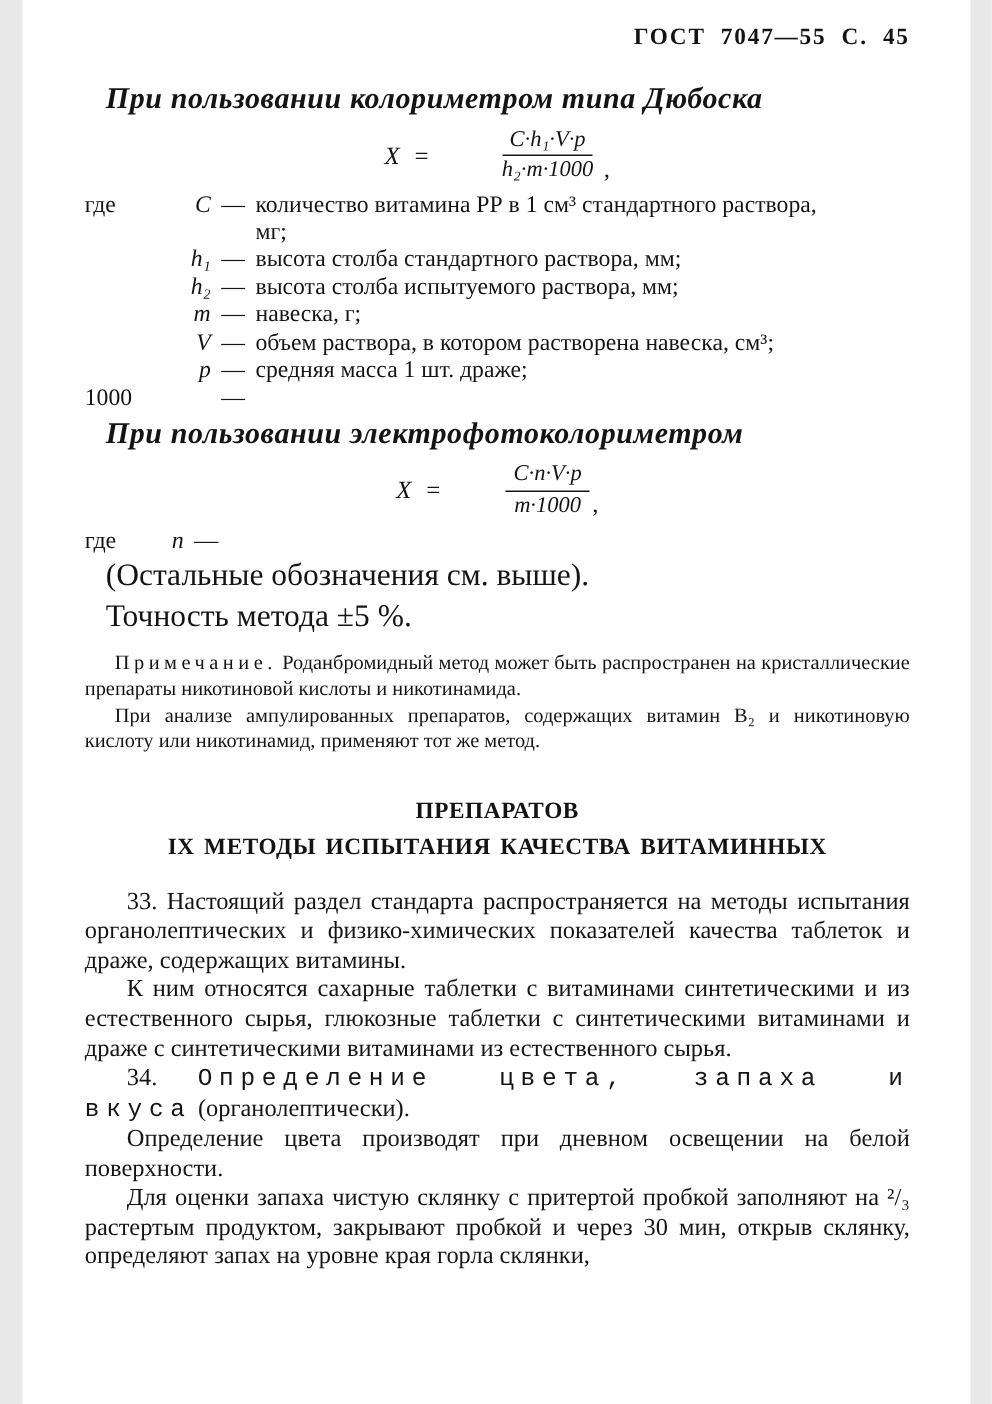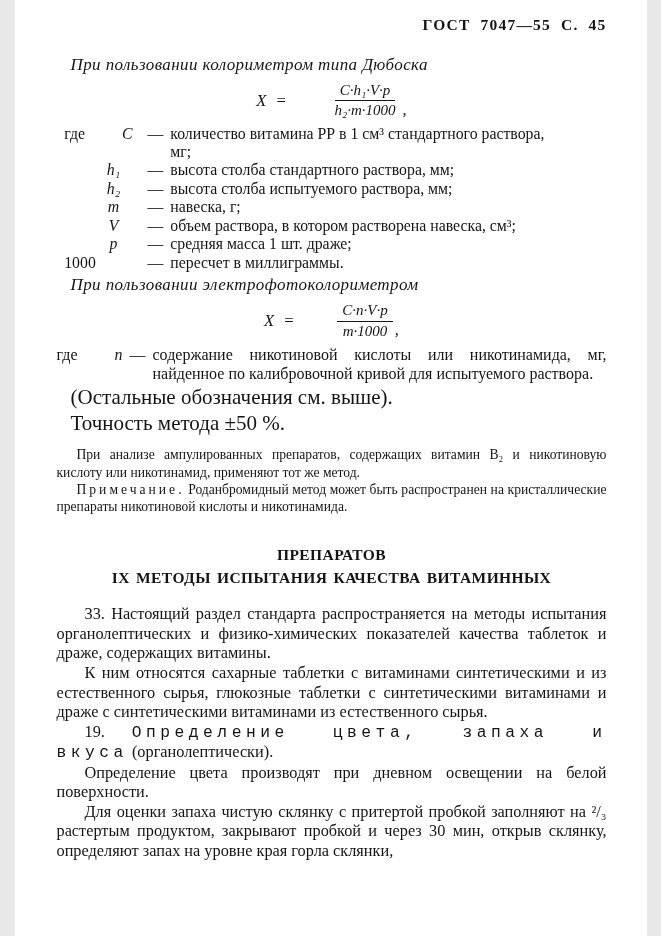--- a/index.html
+++ b/index.html
@@ -17,24 +17,25 @@
   }
   .doc-header {
     text-align: right;
     font-weight: bold;
     font-size: 15.5px;
     letter-spacing: 1.2px;
     word-spacing: 5px;
   }
   .intro {
     font-style: italic;
-    font-size: 17px;
+    font-size: 20px;
     text-indent: 14px;
     margin-top: 21px;
     letter-spacing: 0.4px;
+    font-weight: bold;
   }
   .intro.second { margin-top: 3px; }
   .formula-row {
     display: flex;
     justify-content: center;
     align-items: center;
     font-style: italic;
     font-size: 16.5px;
     margin: 7px 0 5px;
   }
@@ -49,21 +50,21 @@
     margin-left: 37px;
   }
   .frac .num { border-bottom: 1.4px solid #141414; padding: 0 5px 1px; }
   .frac .den { padding: 1px 5px 0; }
   .f-comma { align-self: flex-end; margin-left: 2px; }
   .defs { font-size: 15.8px; line-height: 1.17; margin-top: 2px; }
   .def-row { display: flex; }
   .def-lead {
     flex: 0 0 84px;
     display: flex;
-    justify-content: center;
+    justify-content: space-between;
     text-align: right;
     gap: 30px;
   }
   .def-prefix:not(:empty) { margin-right: 7px; }
   .def-symbol { font-style: italic; }
   .def-dash { padding: 0 7px; }
   .def-body { flex: 1; }
   .where-n {
     display: flex;
     font-size: 16px;
@@ -173,21 +174,20 @@
       </span>
       <span class="def-dash">—</span>
       <span class="def-body">средняя масса 1 шт. драже;</span>
     </div>
     <div class="def-row">
       <span class="def-lead">
         <span class="def-prefix">1000</span>
         <span class="def-symbol"></span>
       </span>
       <span class="def-dash">—</span>
-      <span class="def-body">пересчет в миллиграммы.</span>
     </div>
   </div>
 
   <div class="intro second">При пользовании электрофотоколориметром</div>
 
   <div class="formula-row">
     <span class="f-lhs">X</span>
     <span class="f-eq">=</span>
     <span class="frac">
       <span class="num">C·n·V·p</span>
@@ -195,44 +195,43 @@
     </span>
     <span class="f-comma">,</span>
   </div>
 
   <div class="where-n">
     <span class="def-lead">
       <span class="def-prefix">где</span>
       <span class="def-symbol">n</span>
     </span>
     <span class="def-dash">—</span>
-    <span class="def-body">содержание никотиновой кислоты или никотинамида, мг, найденное по калибровочной кривой для испытуемого раствора.</span>
   </div>
 
   <div class="plain-line">(Остальные обозначения см. выше).</div>
-  <div class="plain-line">Точность метода ±50 %.</div>
+  <div class="plain-line">Точность метода ±5 %.</div>
 
   <div class="note-block">
-    <p>При анализе ампулированных препаратов, содержащих витамин В₂ и никотиновую кислоту или никотинамид, применяют тот же метод.</p>
     <p>
       <span class="note-label">Примечание.</span>
       <span>Роданбромидный метод может быть распространен на кристаллические препараты никотиновой кислоты и никотинамида.</span>
     </p>
+    <p>При анализе ампулированных препаратов, содержащих витамин В₂ и никотиновую кислоту или никотинамид, применяют тот же метод.</p>
   </div>
 
   <div class="section-heading">
     <div>ПРЕПАРАТОВ</div>
     <div>IX МЕТОДЫ ИСПЫТАНИЯ КАЧЕСТВА ВИТАМИННЫХ</div>
   </div>
 
   <div class="body-text">
     <p>33. Настоящий раздел стандарта распространяется на методы испытания органолептических и физико-химических показателей качества таблеток и драже, содержащих витамины.</p>
     <p>К ним относятся сахарные таблетки с витаминами синтетическими и из естественного сырья, глюкозные таблетки с синтетическими витаминами и драже с синтетическими витаминами из естественного сырья.</p>
     <p>
-      <span>19.</span>
+      <span>34.</span>
       <span class="spaced-term">Определение цвета, запаха и вкуса</span>
       <span>(органолептически).</span>
     </p>
     <p>Определение цвета производят при дневном освещении на белой поверхности.</p>
     <p>Для оценки запаха чистую склянку с притертой пробкой заполняют на ²/₃ растертым продуктом, закрывают пробкой и через 30 мин, открыв склянку, определяют запах на уровне края горла склянки,</p>
   </div>
 
 </div>
 
 </body></html>

